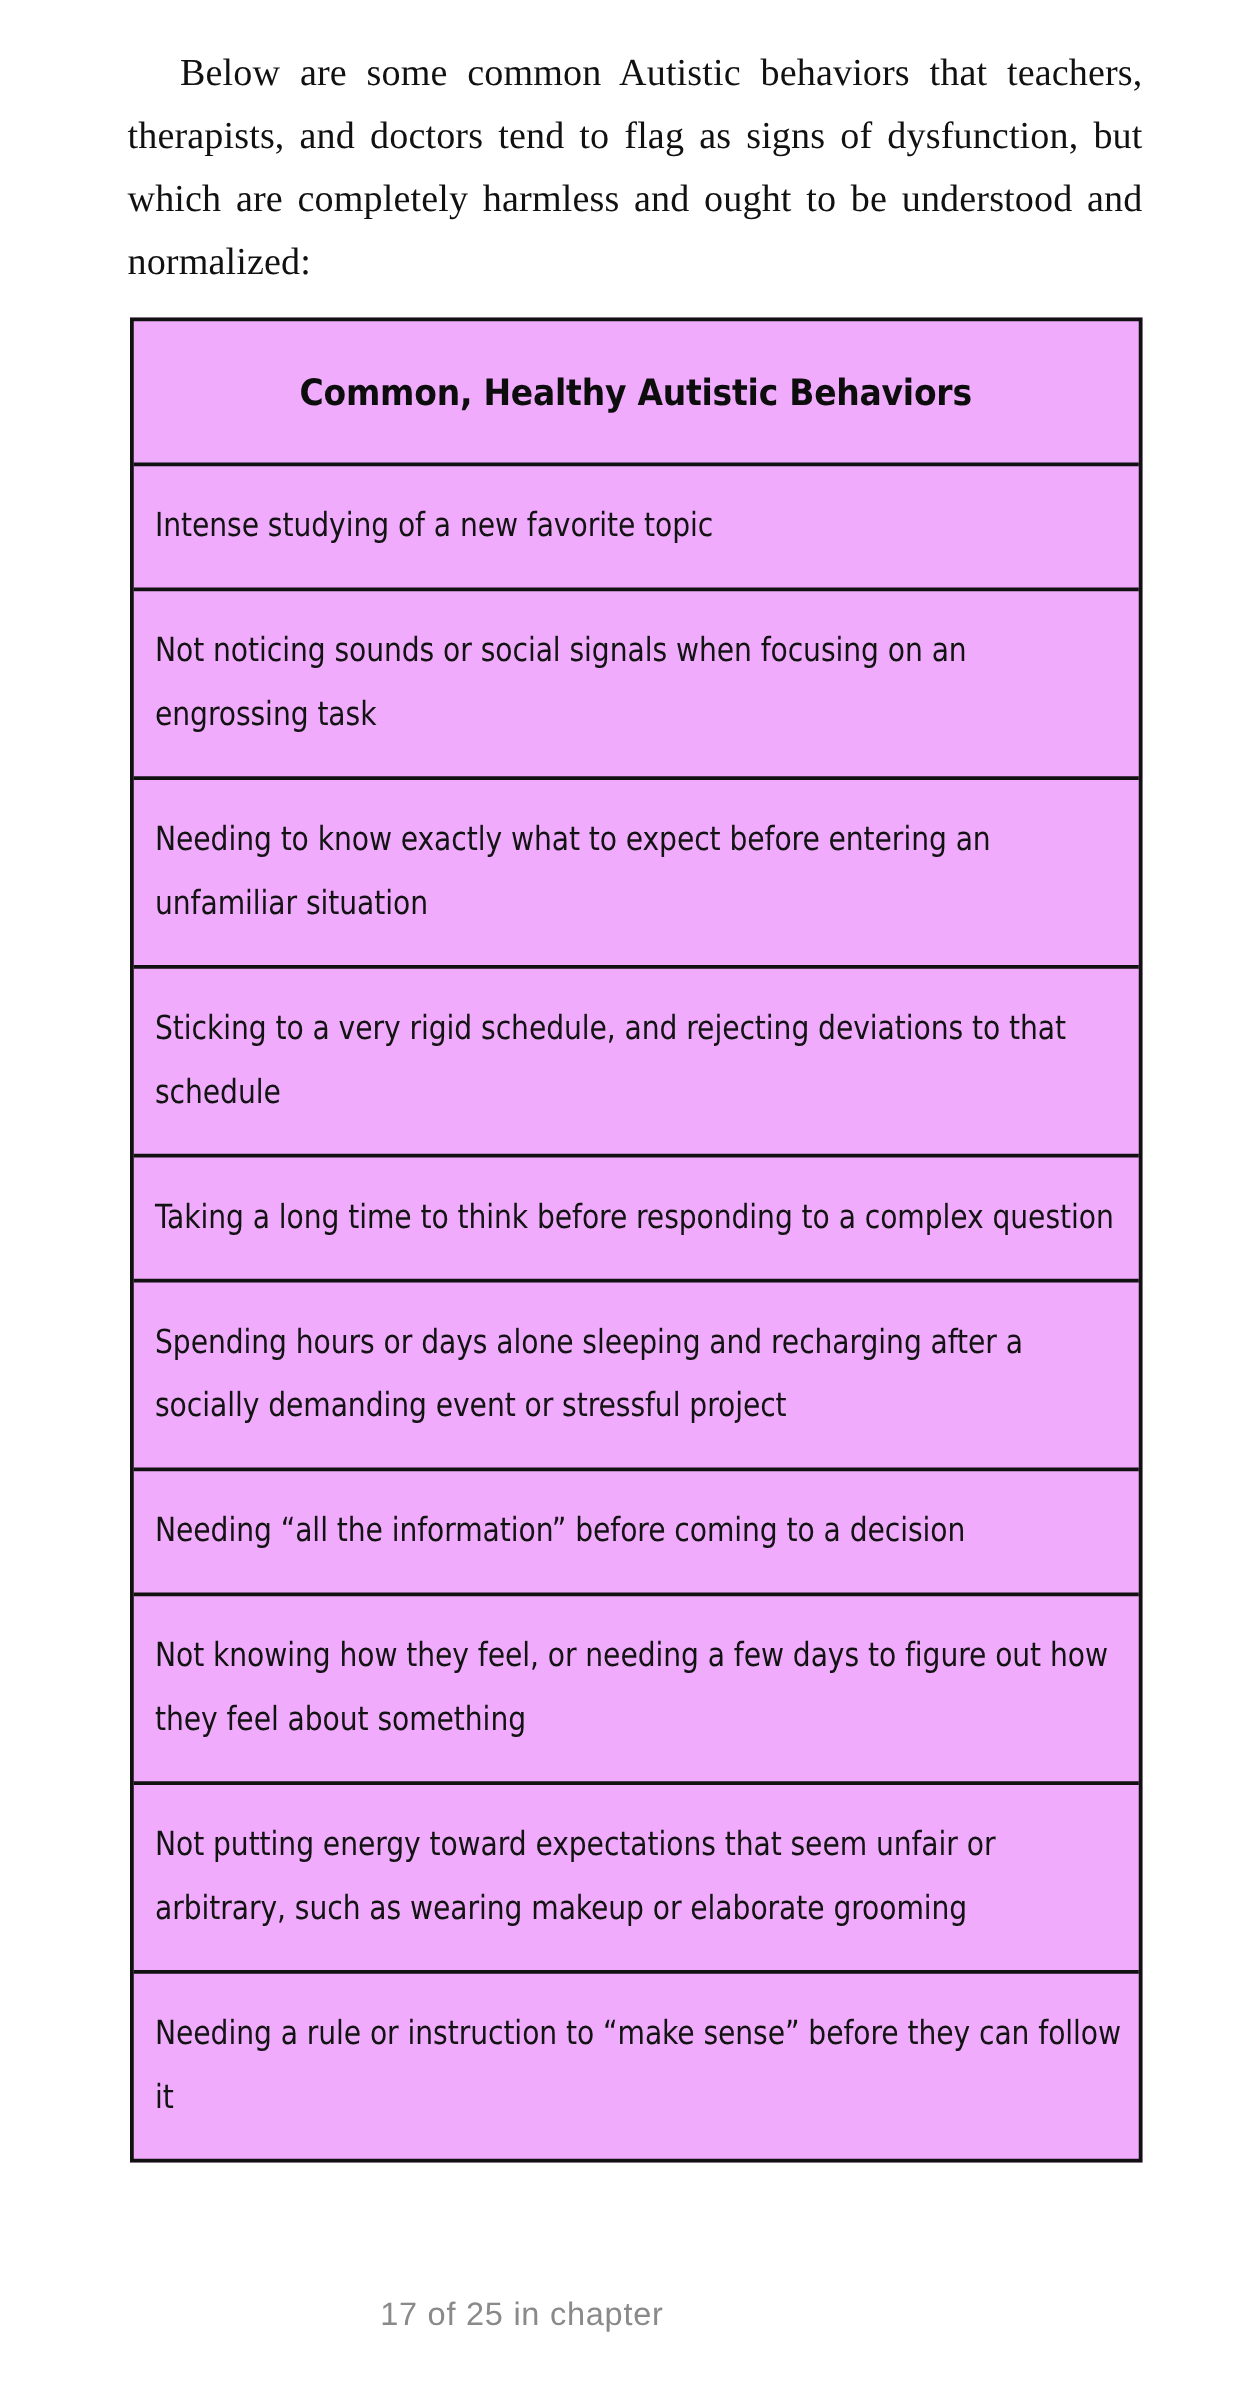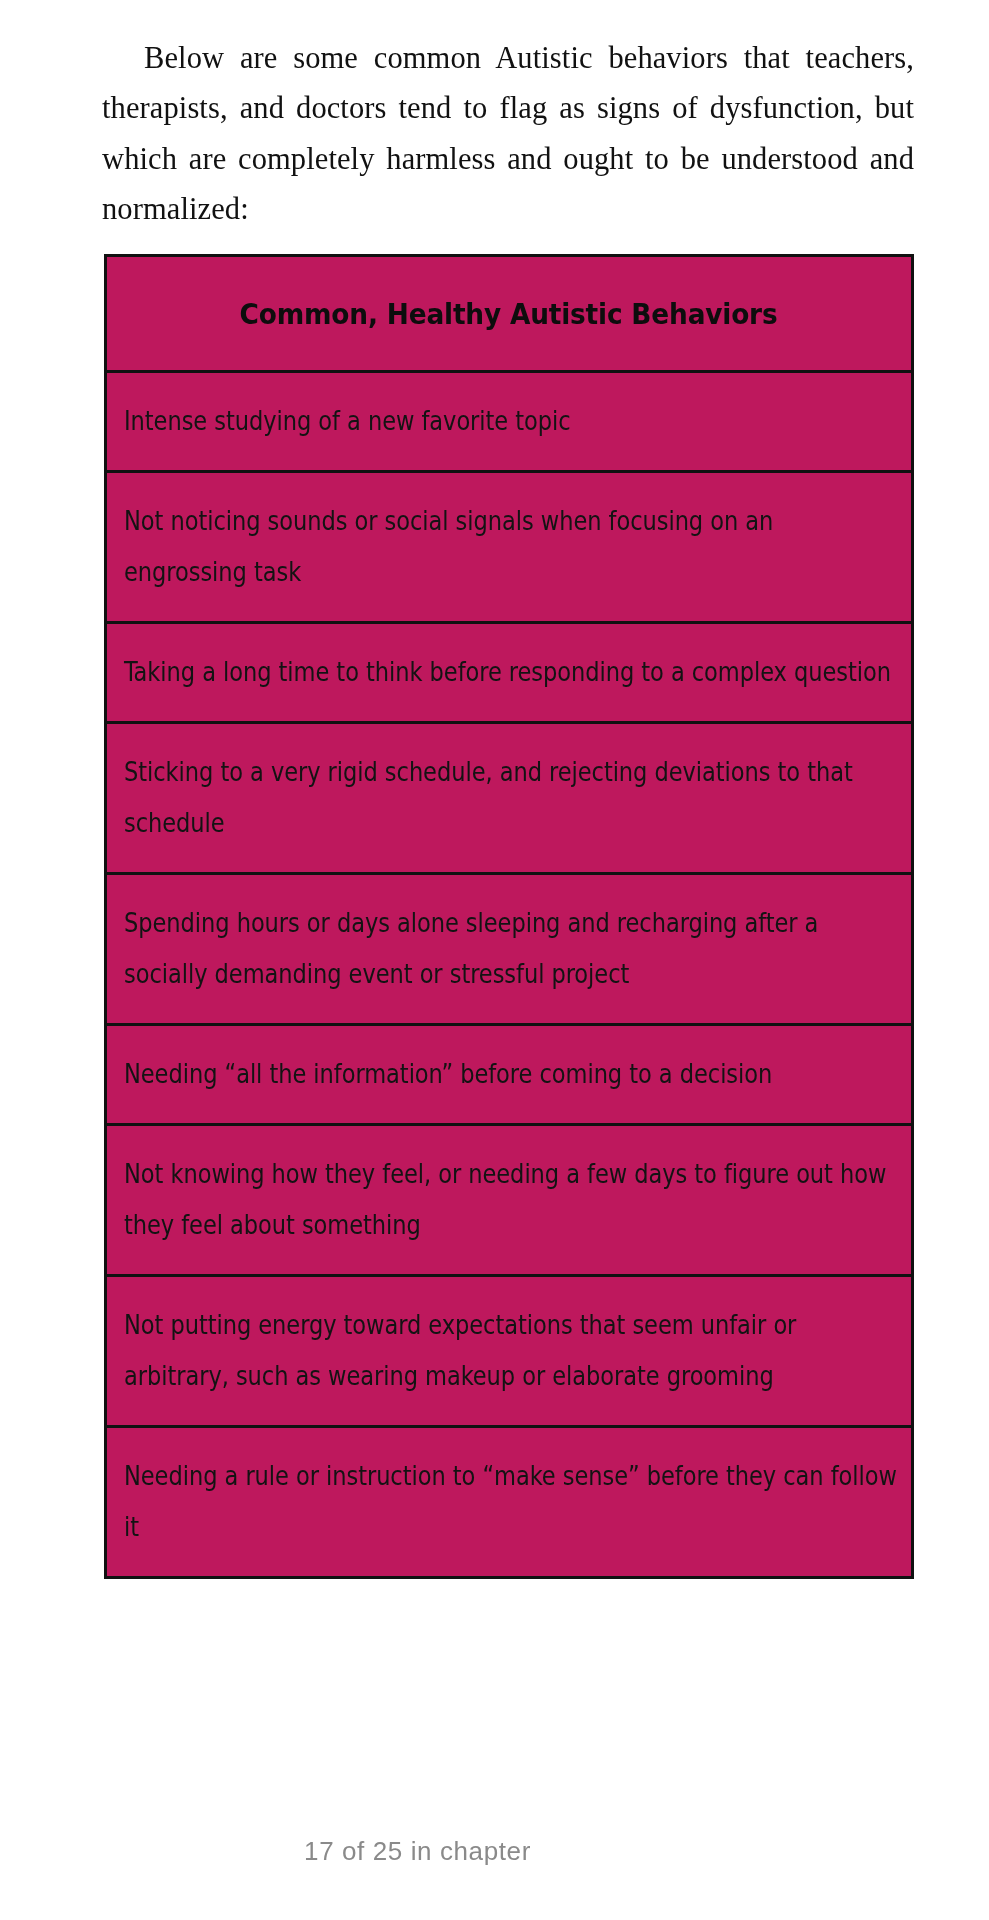--- a/index.html
+++ b/index.html
@@ -42,21 +42,21 @@
     hyphens: none;
   }
 
   
   .behavior-table {
     position: absolute;
     left: 90px;
     top: 254px;
     width: 810px;
     border: 3px solid #111111;
-    background: #be185d;
+    background: #f0abfc;
   }
 
   .table-header {
     height: 116px;
     display: flex;
     align-items: center;
     justify-content: center;
     border-bottom: 3px solid #111111;
     padding: 0 14px;
   }
@@ -118,24 +118,27 @@
       <div class="table-header-title">Common, Healthy Autistic Behaviors</div>
     </div>
 
     <div class="table-row">
       <div class="row-text">Intense studying of a new favorite topic</div>
     </div>
     <div class="table-row">
       <div class="row-text">Not noticing sounds or social signals when focusing on an engrossing task</div>
     </div>
     <div class="table-row">
-      <div class="row-text">Taking a long time to think before responding to a complex question</div>
+      <div class="row-text">Needing to know exactly what to expect before entering an unfamiliar situation</div>
     </div>
     <div class="table-row">
       <div class="row-text">Sticking to a very rigid schedule, and rejecting deviations to that schedule</div>
+    </div>
+    <div class="table-row">
+      <div class="row-text">Taking a long time to think before responding to a complex question</div>
     </div>
     <div class="table-row">
       <div class="row-text">Spending hours or days alone sleeping and recharging after a socially demanding event or stressful project</div>
     </div>
     <div class="table-row">
       <div class="row-text">Needing “all the information” before coming to a decision</div>
     </div>
     <div class="table-row">
       <div class="row-text">Not knowing how they feel, or needing a few days to figure out how they feel about something</div>
     </div>

